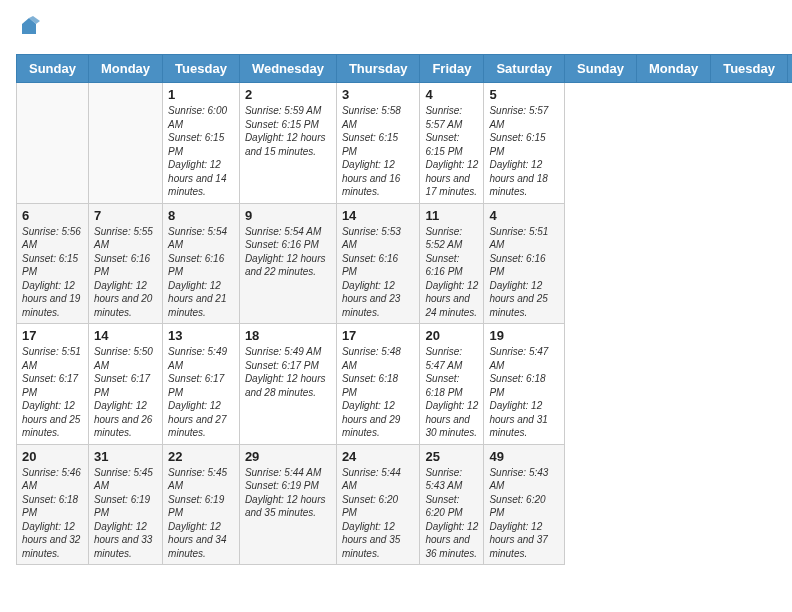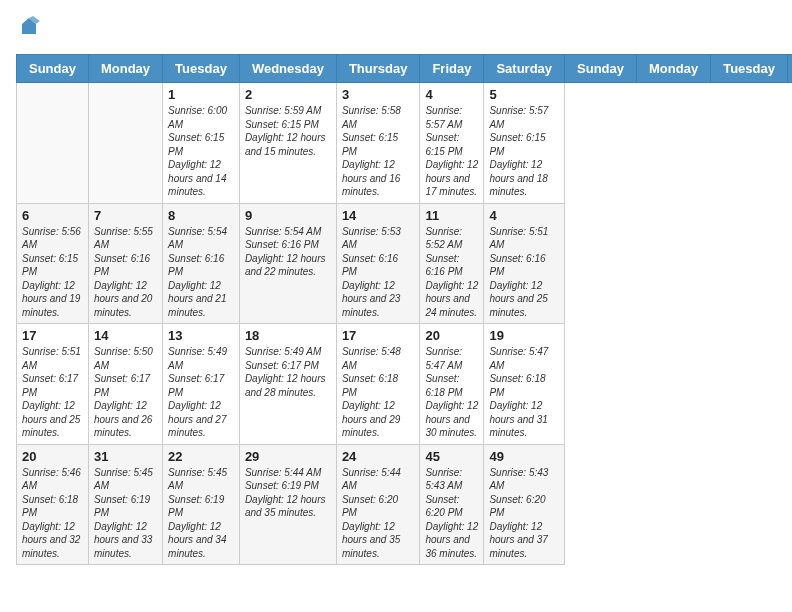--- a/index.html
+++ b/index.html
@@ -229,21 +229,21 @@
         </td>
         <td>
           <span class="day-number">29</span>
           <div class="day-info">Sunrise: 5:44 AM<br>Sunset: 6:19 PM<br>Daylight: 12 hours and 35 minutes.</div>
         </td>
         <td>
           <span class="day-number">24</span>
           <div class="day-info">Sunrise: 5:44 AM<br>Sunset: 6:20 PM<br>Daylight: 12 hours and 35 minutes.</div>
         </td>
         <td>
-          <span class="day-number">45</span>
+          <span class="day-number">25</span>
           <div class="day-info">Sunrise: 5:43 AM<br>Sunset: 6:20 PM<br>Daylight: 12 hours and 36 minutes.</div>
         </td>
         <td>
           <span class="day-number">49</span>
           <div class="day-info">Sunrise: 5:43 AM<br>Sunset: 6:20 PM<br>Daylight: 12 hours and 37 minutes.</div>
         </td>
       </tr>
     </tbody>
 </table>
 

